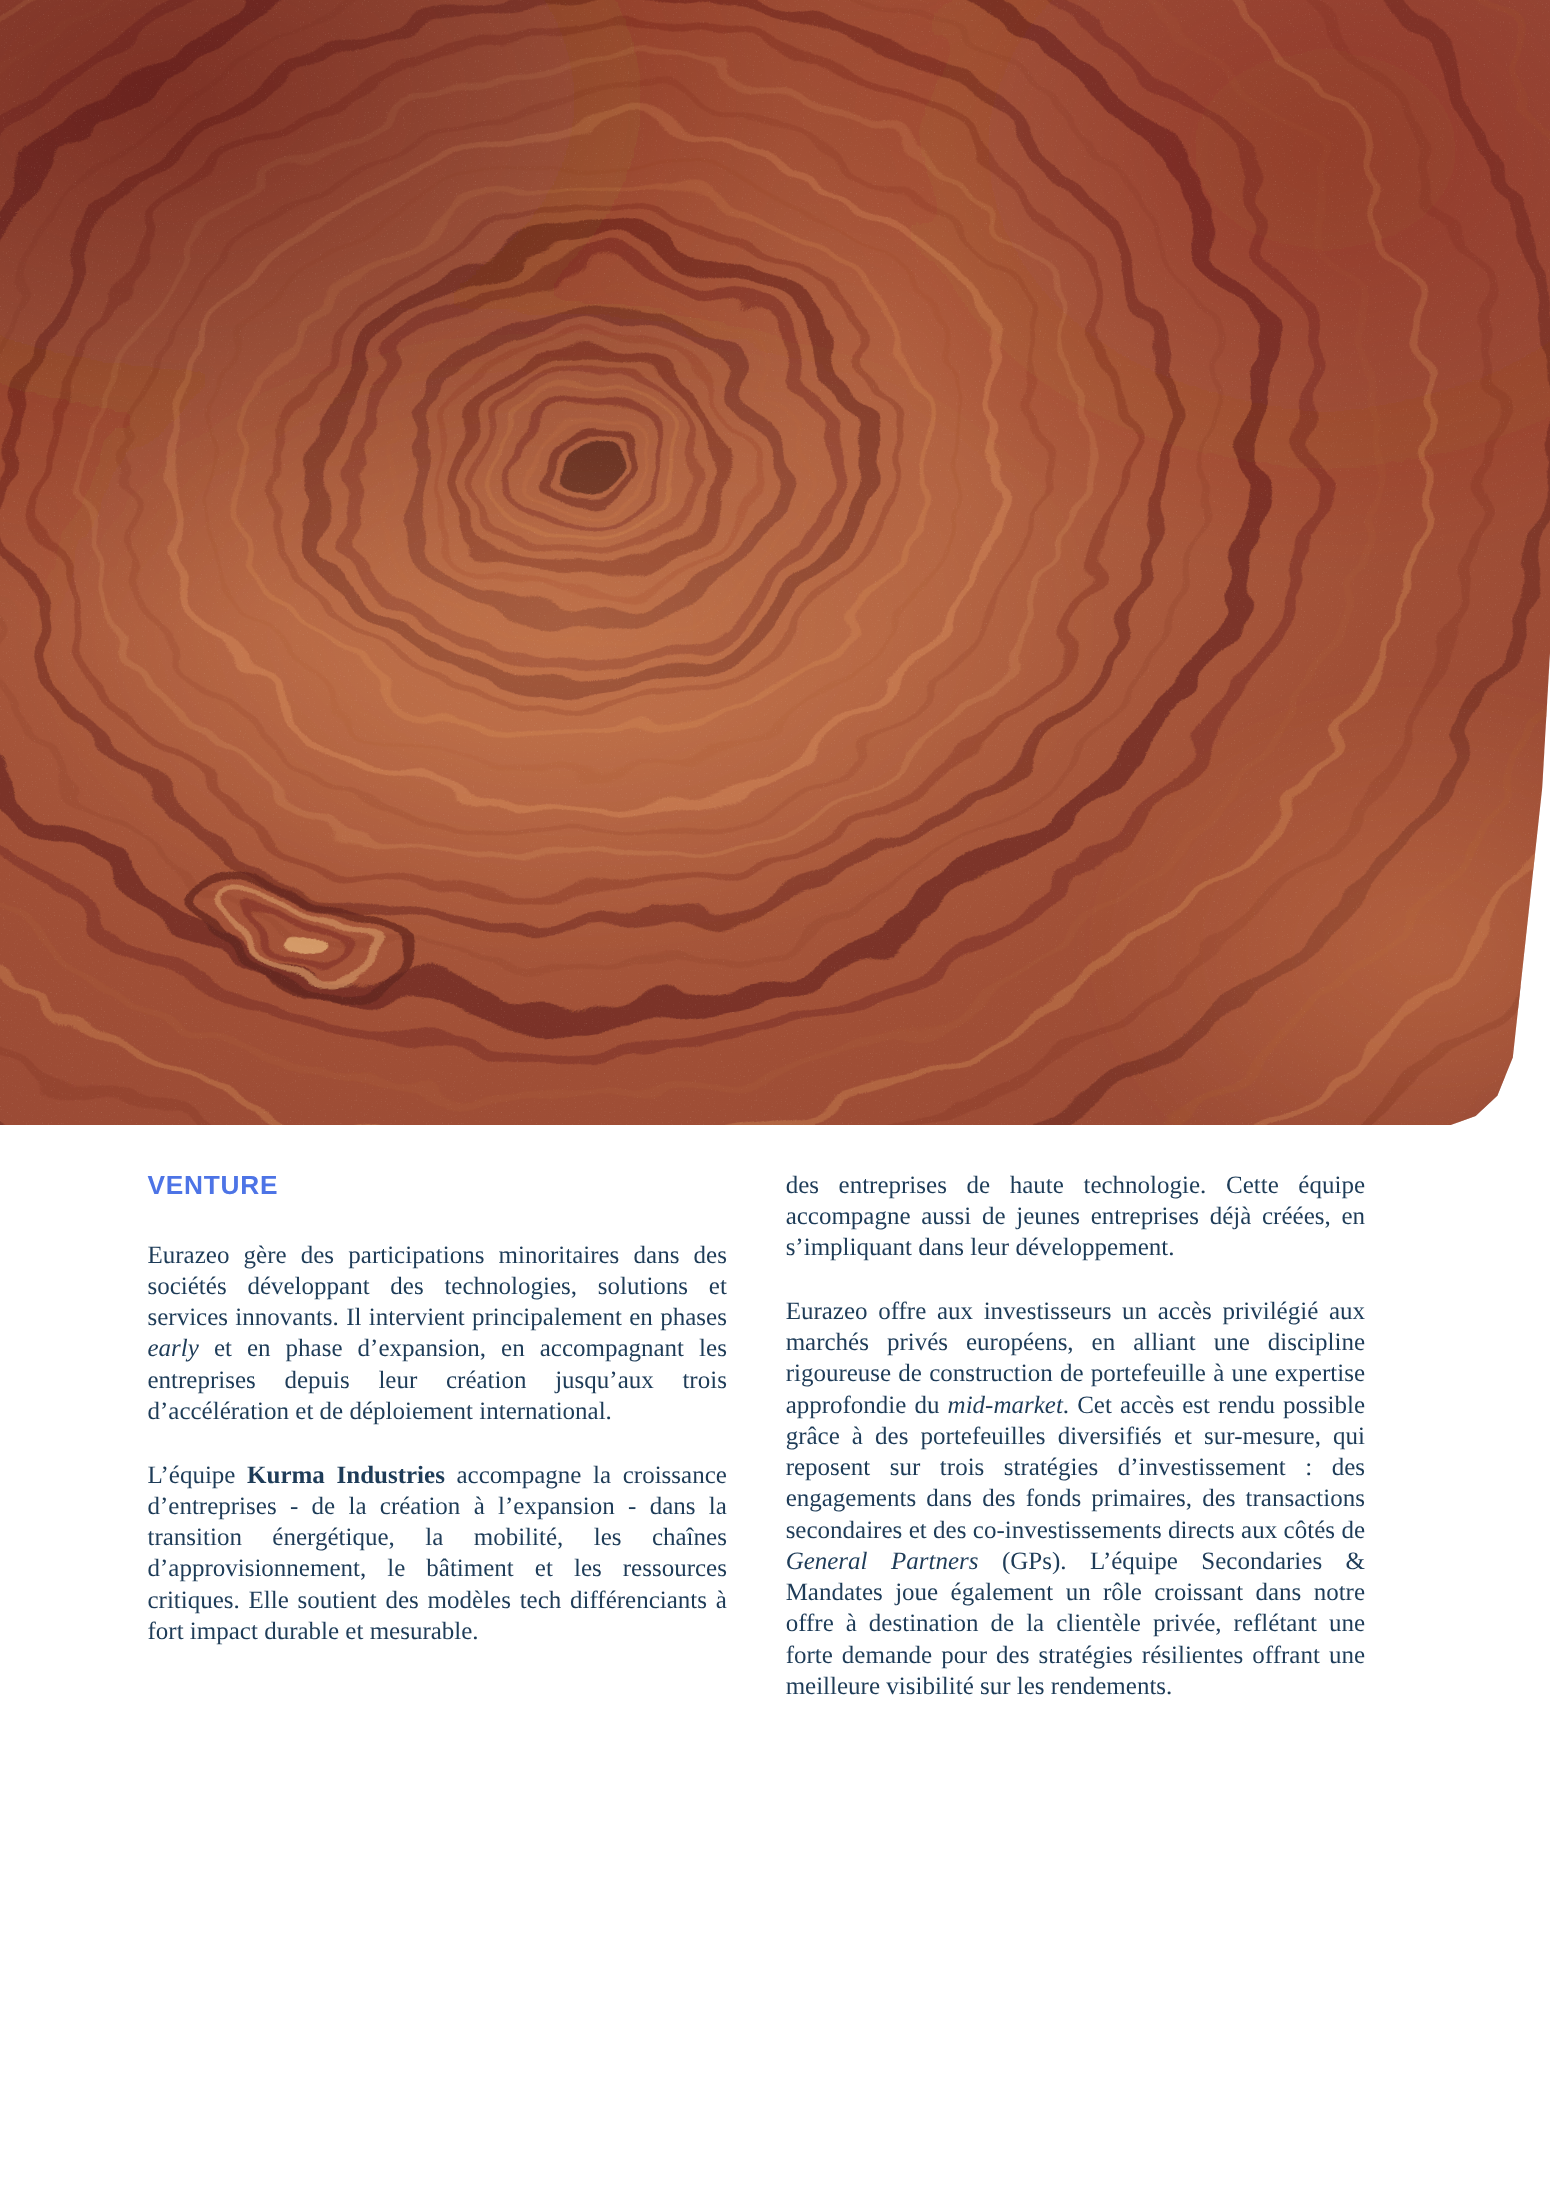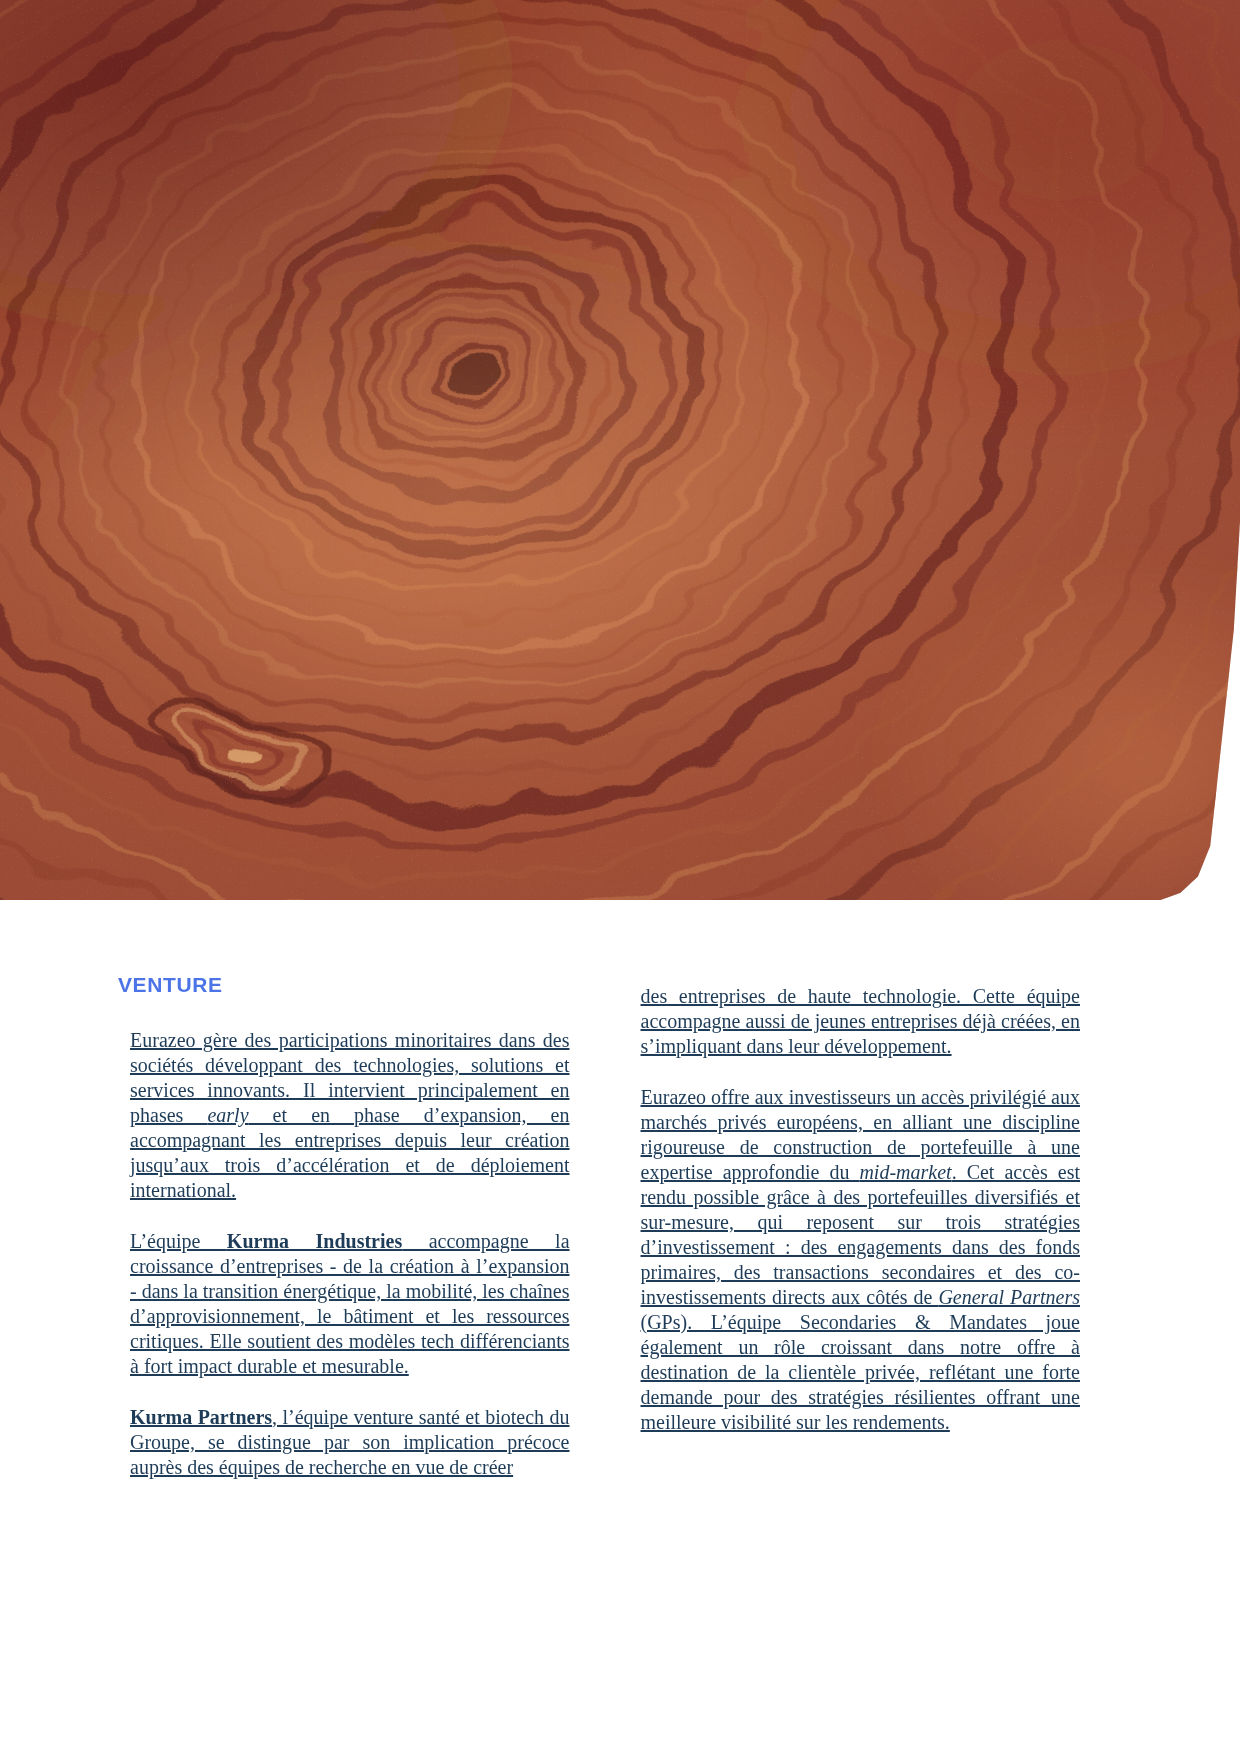--- a/index.html
+++ b/index.html
@@ -19,47 +19,46 @@
     width: 1240px;
     height: 900px;
     clip-path: polygon(0 0, 100% 0, 100% 58%, 99.5% 70%, 97.6% 94%, 96.6% 97.4%, 95.2% 99.2%, 93.6% 100%, 0 100%);
     overflow: hidden;
   }
   .hero svg { display: block; width: 100%; height: 100%; }
 
   
   .content {
     position: absolute;
-    top: 972px;
+    top: 936px;
     left: 118px;
     width: 974px;            
     display: flex;
     gap: 47px;
   }
   .col { flex: 1 1 0; min-width: 0; }
 
   .heading {
     margin: 0;
     font-family: "Liberation Sans", sans-serif;
     font-weight: 700;
     font-size: 21px;
     line-height: 26px;
     letter-spacing: 0.6px;
     color: #4d74e6;
   }
   .col-left .heading { margin-bottom: 30px; }
   .col-right .heading { margin-top: 28px; }
 
   .body-p {
-    margin: 12px;
+    margin: 0;
     font-size: 20px;
     line-height: 25px;
     text-align: justify;
     color: #1e3c58;
-    text-decoration: underline;
   }
   .body-p + .body-p { margin-top: 26px; }
   .col-right .heading + .body-p { margin-top: 31px; }
 
   .body-p strong { font-weight: 700; }
   .body-p em { font-style: italic; }
 </style>
 </head>
 <body>
 
@@ -159,21 +158,20 @@
       <rect width="1240" height="900" filter="url(#speck)" opacity="0.35"></rect>
     </svg>
   </div>
 
   <div class="content">
 
     <div class="col col-left">
       <h2 class="heading">VENTURE</h2>
       <p class="body-p"><span>Eurazeo gère des participations minoritaires dans des sociétés développant des technologies, solutions et services innovants. Il intervient principalement en phases </span><em>early</em><span> et en phase d’expansion, en accompagnant les entreprises depuis leur création jusqu’aux trois d’accélération et de déploiement international.</span></p>
       <p class="body-p"><span>L’équipe </span><strong>Kurma Industries</strong><span> accompagne la croissance d’entreprises - de la création à l’expansion - dans la transition énergétique, la mobilité, les chaînes d’approvisionnement, le bâtiment et les ressources critiques. Elle soutient des modèles tech différenciants à fort impact durable et mesurable.</span></p>
-      <p class="body-p"><strong>Kurma Partners</strong><span>, l’équipe venture santé et biotech du Groupe, se distingue par son implication précoce auprès des équipes de recherche en vue de créer</span></p>
     </div>
 
     <div class="col col-right">
       <p class="body-p"><span>des entreprises de haute technologie. Cette équipe accompagne aussi de jeunes entreprises déjà créées, en s’impliquant dans leur développement.</span></p>
       <p class="body-p"><span>Eurazeo offre aux investisseurs un accès privilégié aux marchés privés européens, en alliant une discipline rigoureuse de construction de portefeuille à une expertise approfondie du </span><em>mid-market</em><span>. Cet accès est rendu possible grâce à des portefeuilles diversifiés et sur-mesure, qui reposent sur trois stratégies d’investissement : des engagements dans des fonds primaires, des transactions secondaires et des co-investissements directs aux côtés de </span><em>General Partners</em><span> (GPs). L’équipe Secondaries &amp; Mandates joue également un rôle croissant dans notre offre à destination de la clientèle privée, reflétant une forte demande pour des stratégies résilientes offrant une meilleure visibilité sur les rendements.</span></p>
     </div>
 
   </div>
 </div>
 

